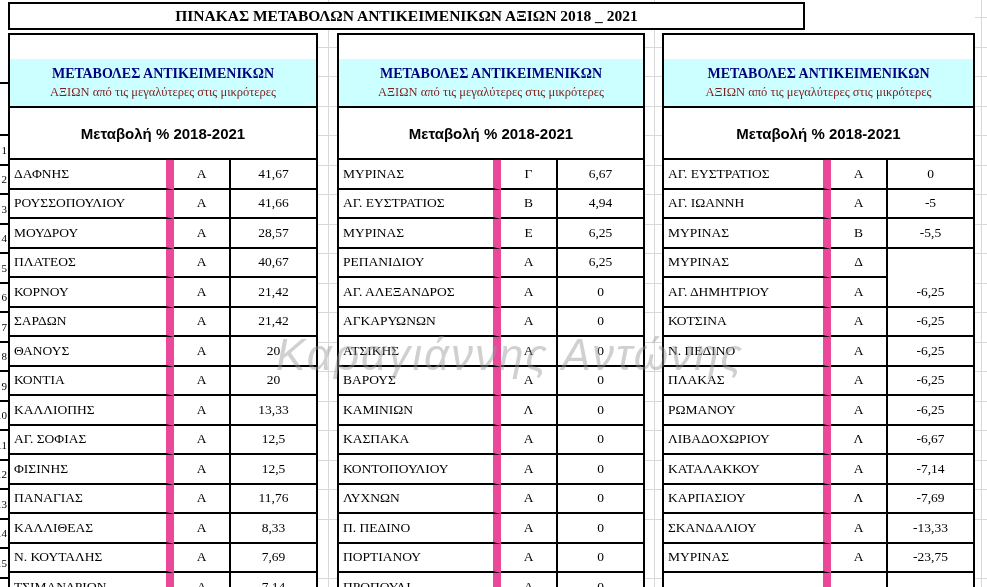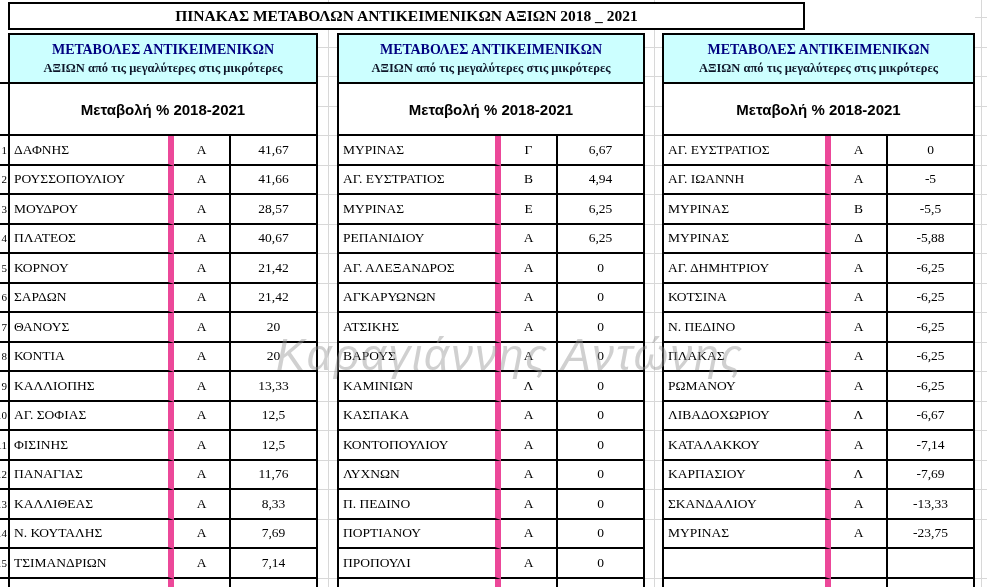--- a/index.html
+++ b/index.html
@@ -42,36 +42,36 @@
     position:absolute;top:33px;z-index:1;background:#fff;
     border:2px solid #000;
   }
   .g1{left:8px;width:310px;}
   .g2{left:337px;width:308px;}
   .g3{left:662px;width:313px;}
 
   .ghead{
     height:49px;border-bottom:2px solid #000;background:#ccffff;
     display:flex;flex-direction:column;align-items:center;justify-content:center;
-    text-align:center;line-height:1.35;
+    text-align:center;line-height:1.35;margin-top:24px;
   }
   .ghead .l1{font-weight:bold;font-size:14px;color:#000080;}
-  .ghead .l2{font-weight:bold;font-size:12.5px;color:#0f172a;white-space:nowrap;}
+  .ghead .l2{font-weight:normal;font-size:12.5px;color:#7f1d1d;white-space:nowrap;}
 
   .gsub{
     height:52px;border-bottom:2px solid #000;background:#fff;
     display:flex;align-items:center;justify-content:center;
     font-family:"Liberation Sans", sans-serif;font-weight:bold;font-size:15px;color:#000;
   }
 
   .row{
     display:grid;grid-template-columns:1fr 57px 85px;height:29.5px;
   }
   .row > div{border-bottom:2px solid #000;display:flex;align-items:center;overflow:hidden;}
-  .cell-name{padding-left:4px;border-right:6px solid #ec4899;font-size:13.5px;white-space:nowrap;}
+  .cell-name{padding-left:4px;border-right:8px solid #ec4899;font-size:13.5px;white-space:nowrap;}
   .cell-zone{justify-content:center;border-right:2px solid #000;font-size:13.5px;}
   .cell-value{justify-content:center;font-weight:normal;font-size:13.5px;}
 
   
   .watermark{
     position:absolute;left:276px;top:330px;z-index:5;pointer-events:none;
     font-family:Liberation Sans, sans-serif;font-style:italic;
     font-size:44px;color:rgba(150,150,150,0.45);
     white-space:nowrap;letter-spacing:2px;
   }
@@ -353,21 +353,20 @@
 
   <div class="row">
     <div class="cell-name">ΜΥΡΙΝΑΣ</div>
     <div class="cell-zone">Β</div>
     <div class="cell-value">-5,5</div>
   </div>
 
   <div class="row">
     <div class="cell-name">ΜΥΡΙΝΑΣ</div>
     <div class="cell-zone">Δ</div>
-    <div class="cell-value">-5,88</div>
   </div>
 
   <div class="row">
     <div class="cell-name">ΑΓ. ΔΗΜΗΤΡΙΟΥ</div>
     <div class="cell-zone">Α</div>
     <div class="cell-value">-6,25</div>
   </div>
 
   <div class="row">
     <div class="cell-name">ΚΟΤΣΙΝΑ</div>

